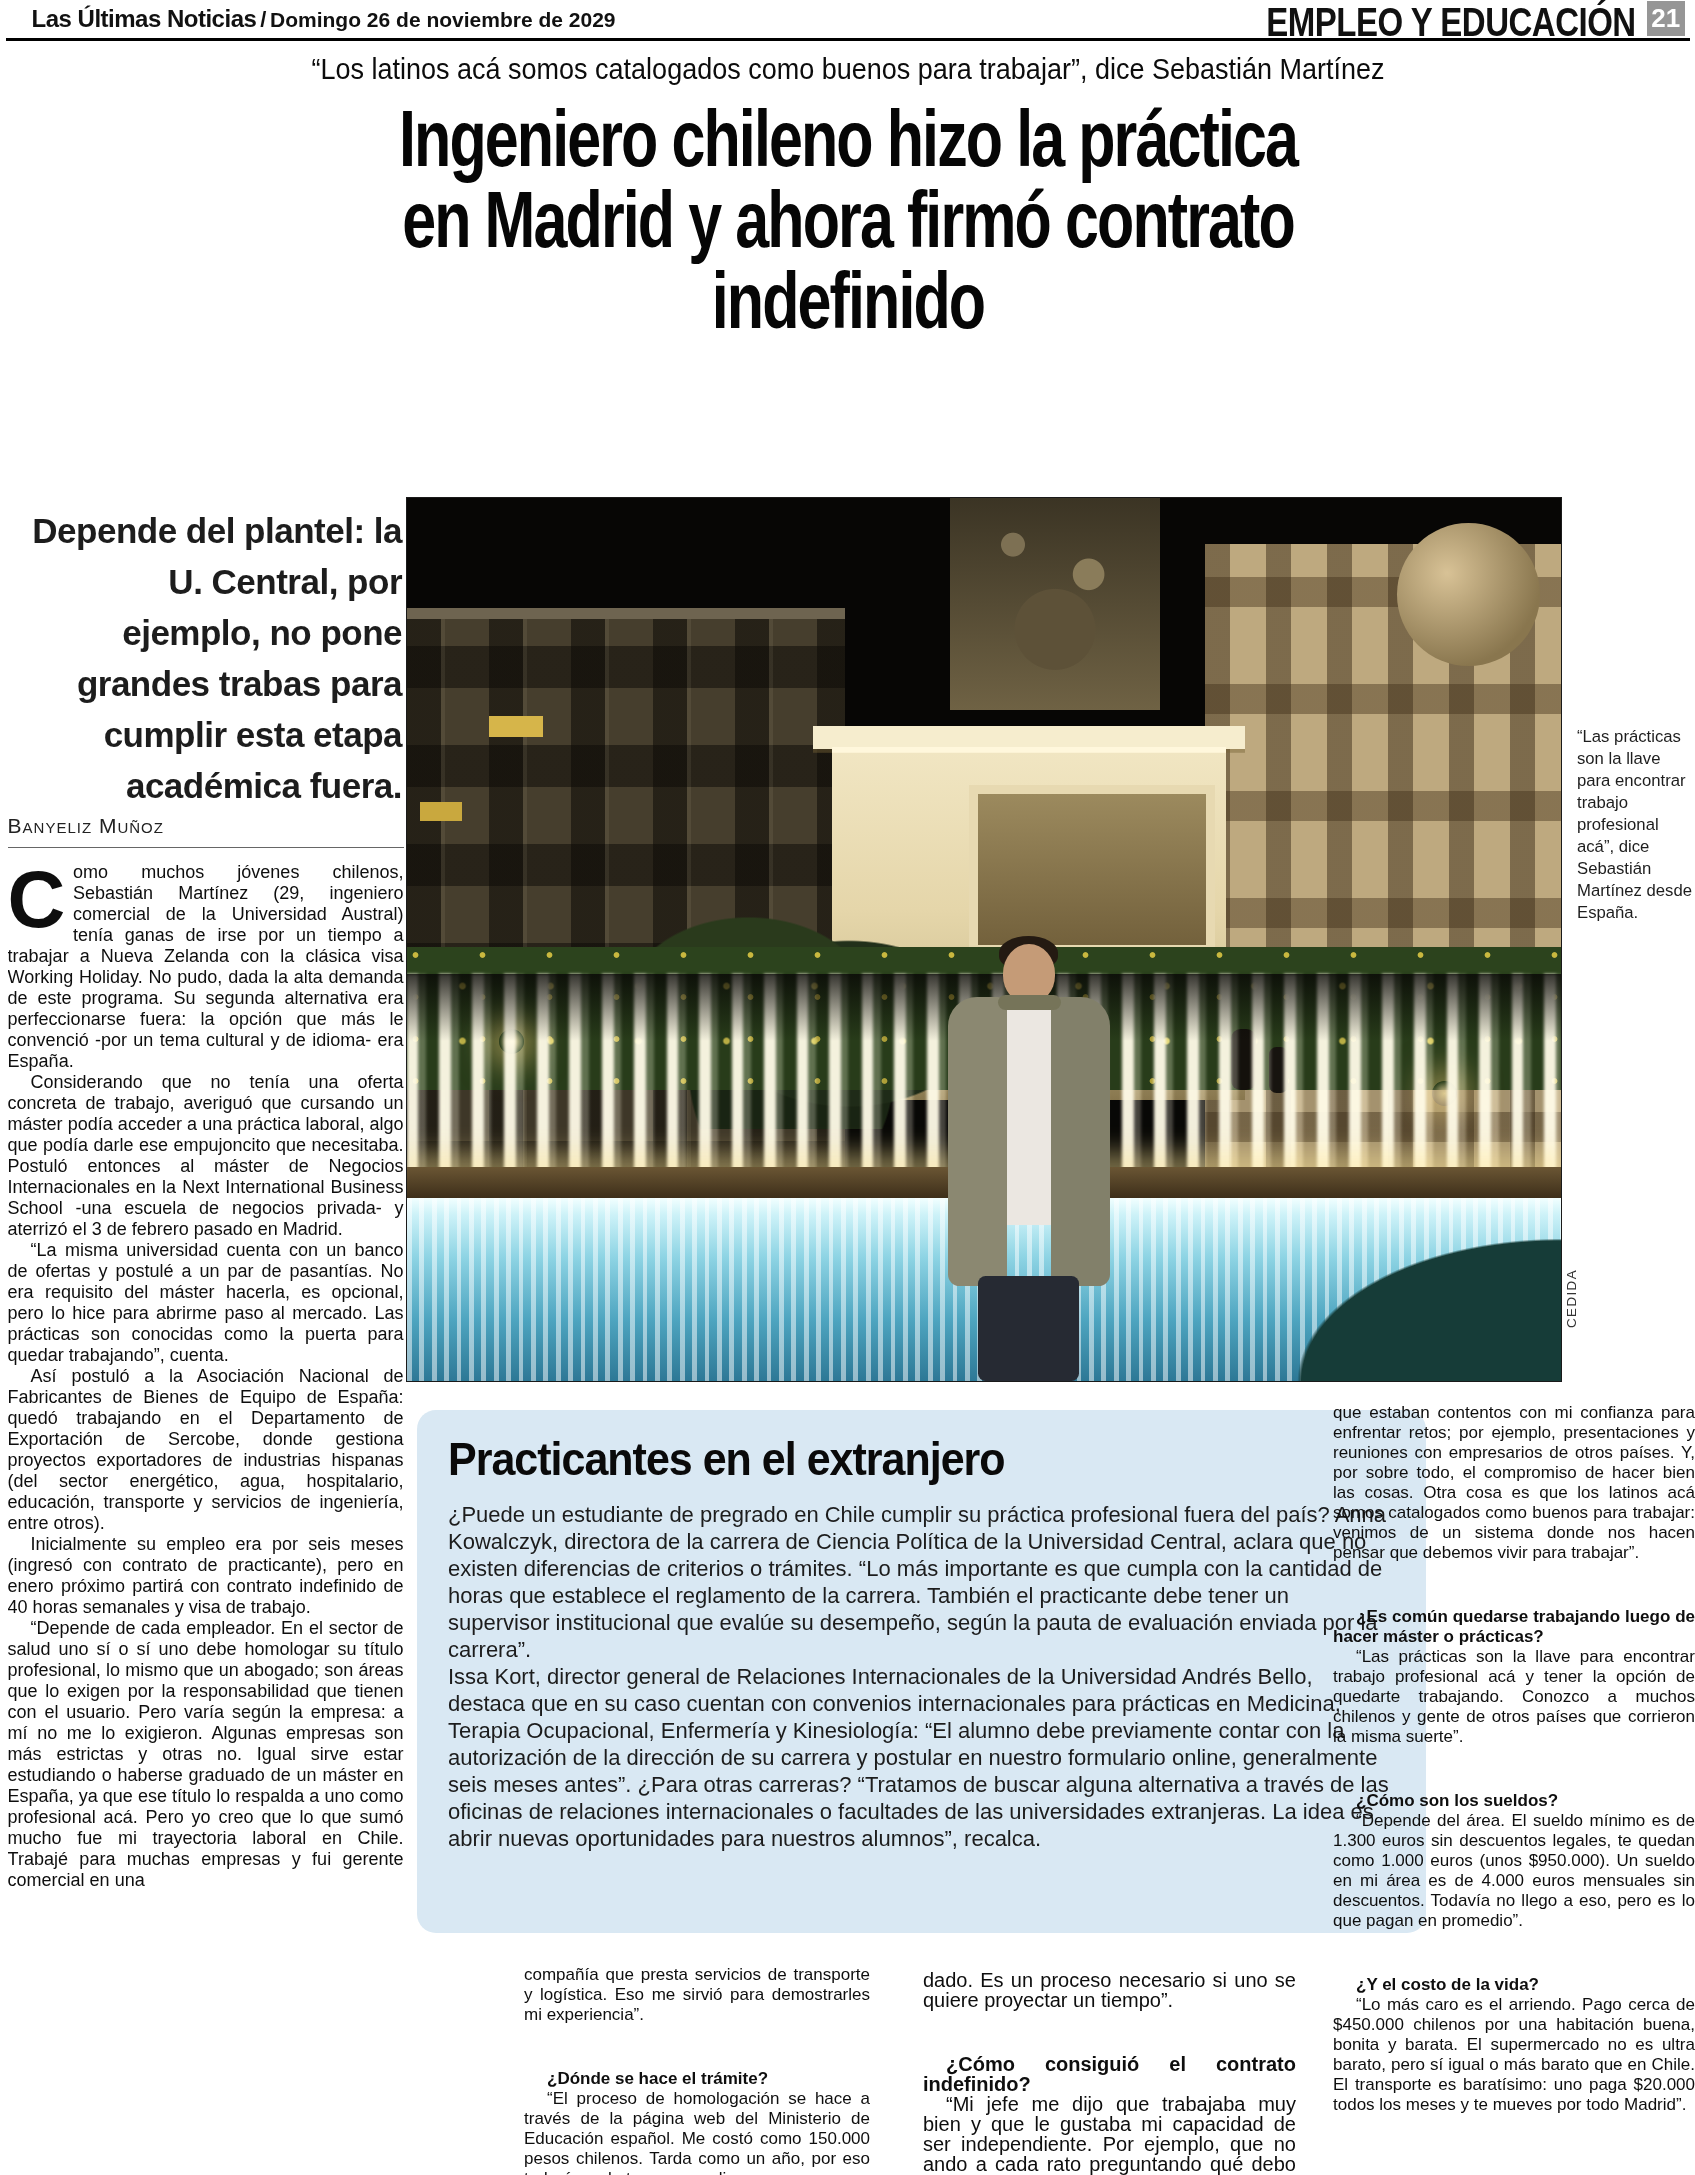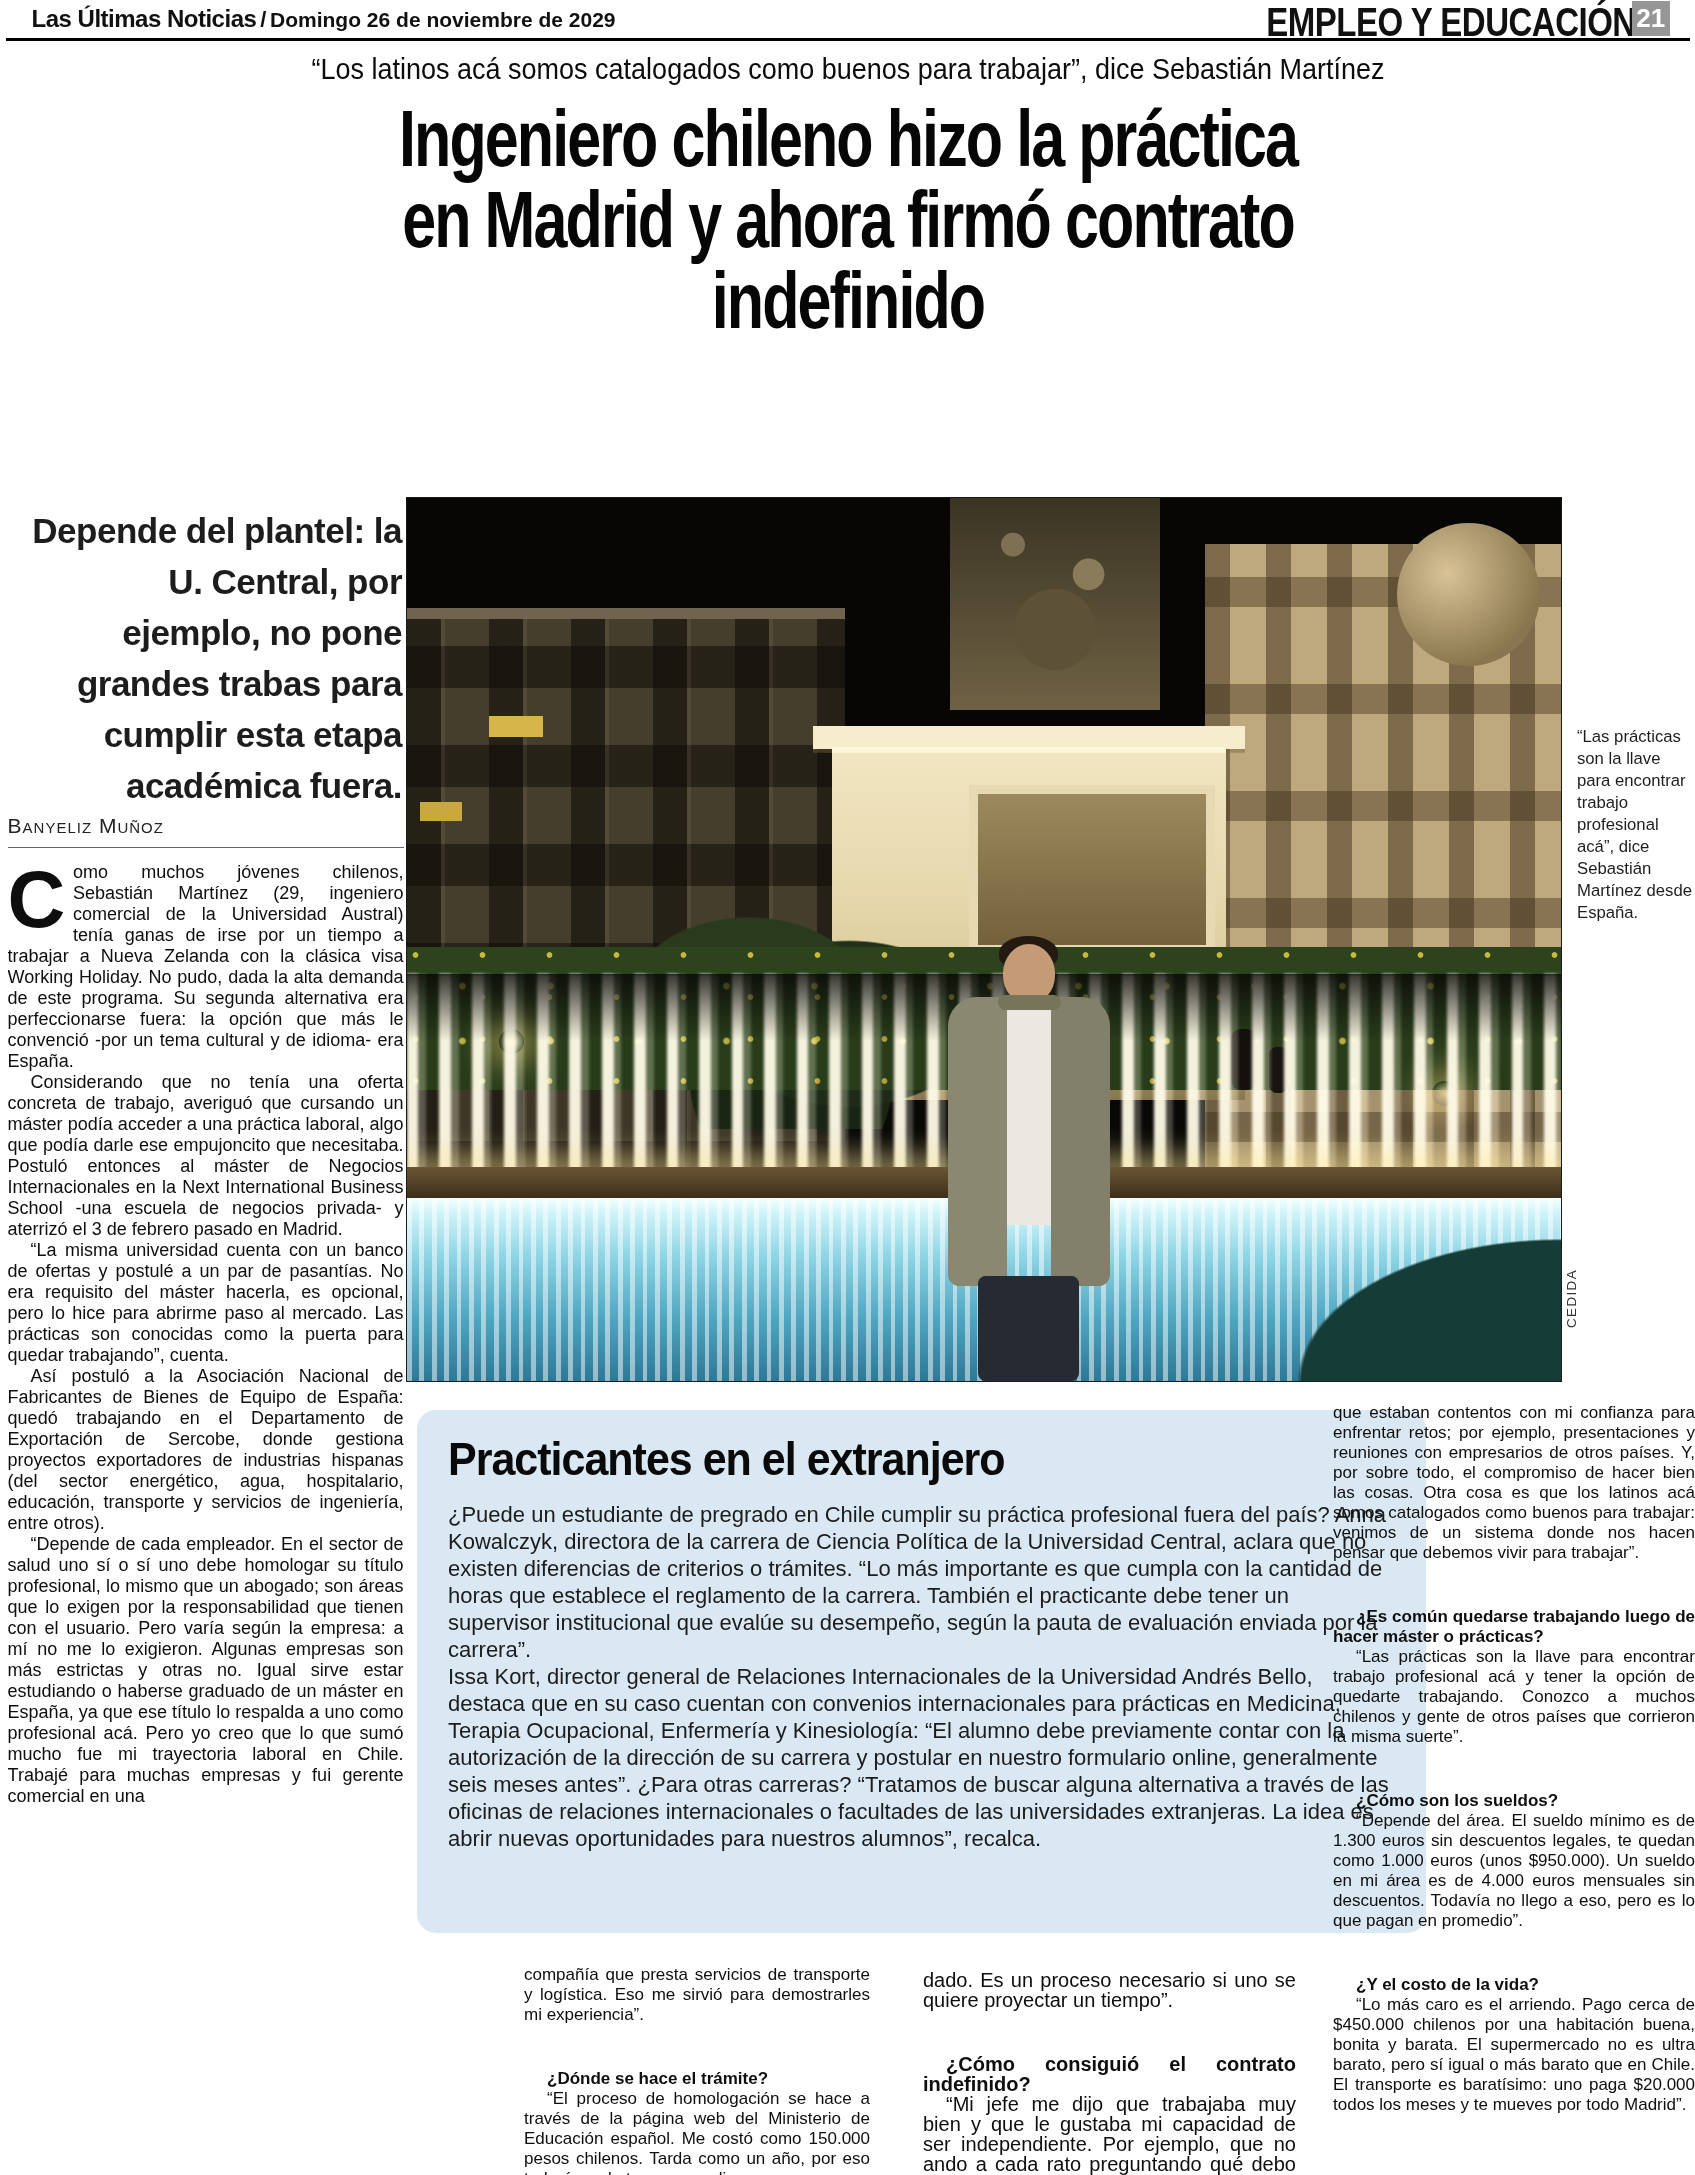--- a/index.html
+++ b/index.html
@@ -7,21 +7,21 @@
         font-family:"Liberation Sans",sans-serif;color:#111;}
 
   
   .masthead{position:absolute;left:5.7px;top:0;width:1684px;height:38px;border-bottom:3.8px solid #000;}
   .mast-left{position:absolute;left:1.9px;bottom:4.8px;white-space:nowrap;}
   .brand{font-size:24px;font-weight:bold;letter-spacing:-0.5px;margin-left:24px;}
   .mast-sep{font-size:22px;font-weight:bold;padding:0 3.8px;}
   .mast-date{font-size:21px;font-weight:600;}
   .section-title{position:absolute;right:54px;top:-1.9px;font-size:33px;font-weight:800;
         letter-spacing:-0.5px;transform:scaleY(1.25);transform-origin:right top;}
-  .pagenum{position:absolute;right:20px;top:1px;width:38px;height:35px;background:#969696;
+  .pagenum{position:absolute;right:5px;top:1px;width:38px;height:35px;background:#969696;
         color:#fff;font-weight:bold;font-size:26px;display:flex;align-items:center;justify-content:center;}
 
   
   .kicker{position:absolute;left:0;top:54px;width:1696px;text-align:center;font-size:27px;
         transform:scaleY(1.12);color:#0c0c0c;}
   .headline{position:absolute;left:0;top:98px;width:1696px;text-align:center;font-weight:bold;
         font-size:61px;letter-spacing:-1.9px;color:#060606;}
   .headline .hl{display:block;line-height:81px;transform:scaleY(1.32);}
 
   
@@ -143,20 +143,21 @@
 
   <div class="deck">Depende del plantel: la U. Central, por ejemplo, no pone grandes trabas para cumplir esta etapa académica fuera.</div>
 
   <div class="byline">Banyeliz Muñoz</div>
 
   <div class="bodycol leftcol">
     <p class="noindent"><span class="dropcap">C</span><span>omo muchos jóvenes chilenos, Sebastián Martínez (29, ingeniero comercial de la Universidad Austral) tenía ganas de irse por un tiempo a trabajar a Nueva Zelanda con la clásica visa Working Holiday. No pudo, dada la alta demanda de este programa. Su segunda alternativa era perfeccionarse fuera: la opción que más le convenció -por un tema cultural y de idioma- era España.</span></p>
     <p>Considerando que no tenía una oferta concreta de trabajo, averiguó que cursando un máster podía acceder a una práctica laboral, algo que podía darle ese empujoncito que necesitaba. Postuló entonces al máster de Negocios Internacionales en la Next International Business School -una escuela de negocios privada- y aterrizó el 3 de febrero pasado en Madrid.</p>
     <p>“La misma universidad cuenta con un banco de ofertas y postulé a un par de pasantías. No era requisito del máster hacerla, es opcional, pero lo hice para abrirme paso al mercado. Las prácticas son conocidas como la puerta para quedar trabajando”, cuenta.</p>
     <p>Así postuló a la Asociación Nacional de Fabricantes de Bienes de Equipo de España: quedó trabajando en el Departamento de Exportación de Sercobe, donde gestiona proyectos exportadores de industrias hispanas (del sector energético, agua, hospitalario, educación, transporte y servicios de ingeniería, entre otros).</p>
+    <p>Inicialmente su empleo era por seis meses (ingresó con contrato de practicante), pero en enero próximo partirá con contrato indefinido de 40 horas semanales y visa de trabajo.</p>
     <p>“Depende de cada empleador. En el sector de salud uno sí o sí uno debe homologar su título profesional, lo mismo que un abogado; son áreas que lo exigen por la responsabilidad que tienen con el usuario. Pero varía según la empresa: a mí no me lo exigieron. Algunas empresas son más estrictas y otras no. Igual sirve estar estudiando o haberse graduado de un máster en España, ya que ese título lo respalda a uno como profesional acá. Pero yo creo que lo que sumó mucho fue mi trayectoria laboral en Chile. Trabajé para muchas empresas y fui gerente comercial en una</p>
   </div>
 
   <div class="photo">
     <div class="bldg-left"></div>
     <div class="sign-a"></div>
     <div class="sign-b"></div>
     <div class="bldg-right"></div>
     <div class="dome"></div>
     <div class="monument-top"></div>

